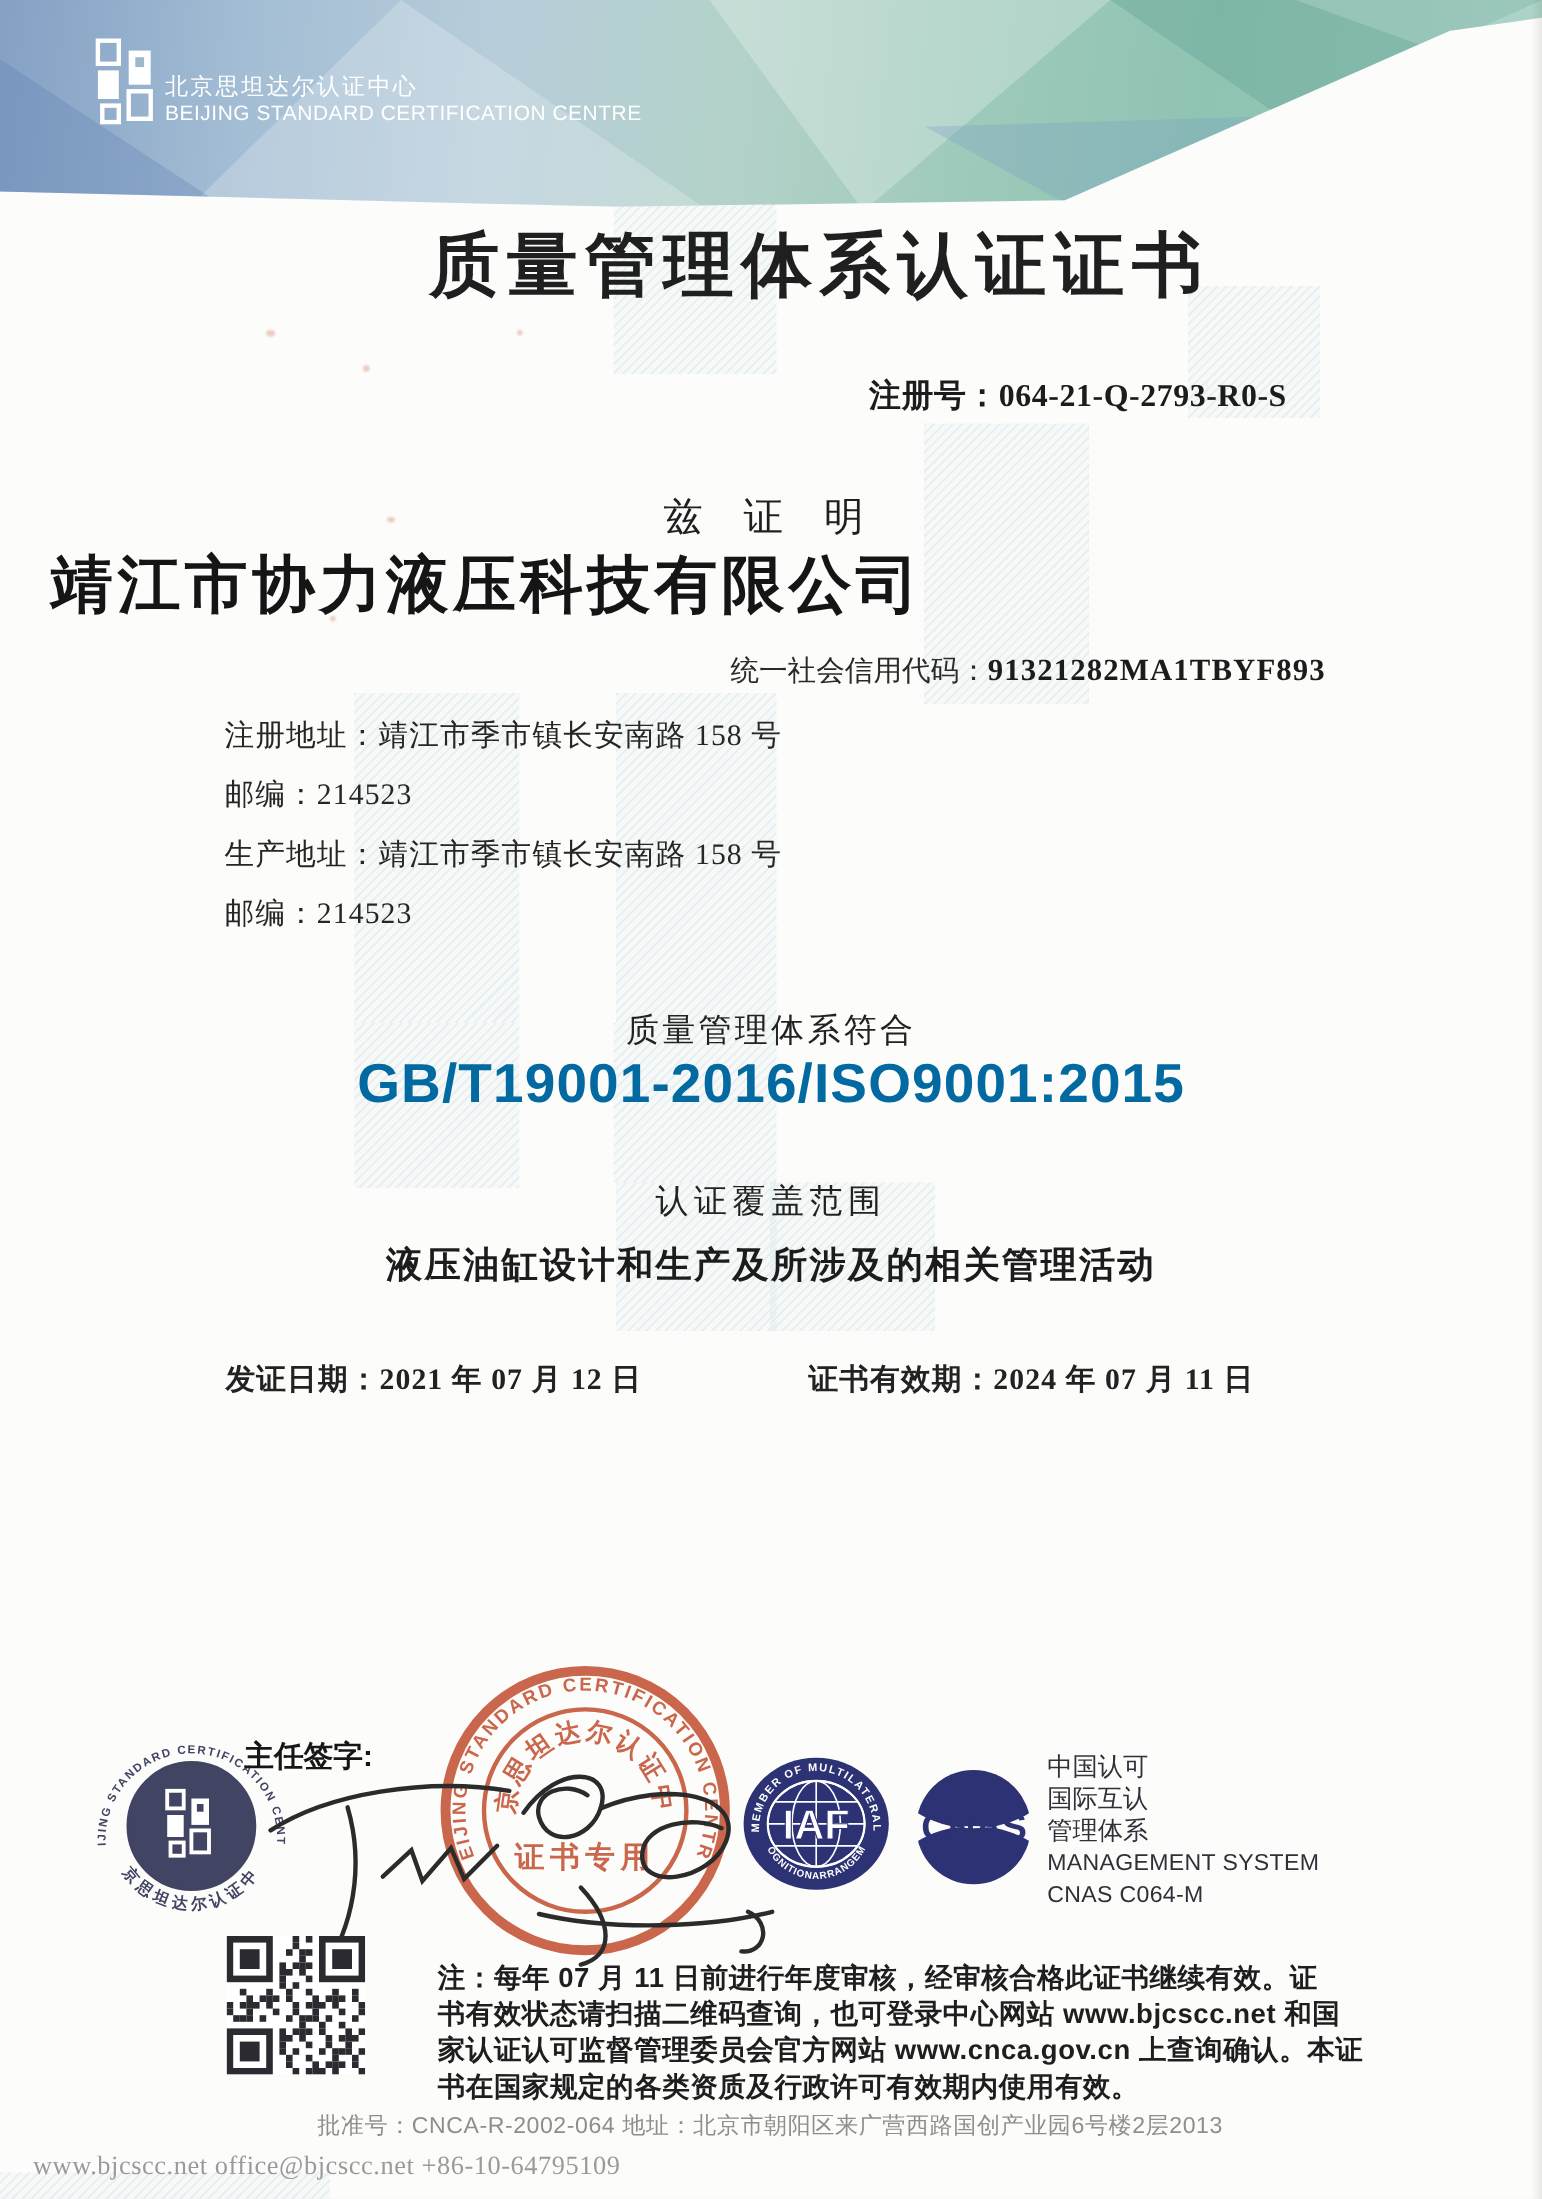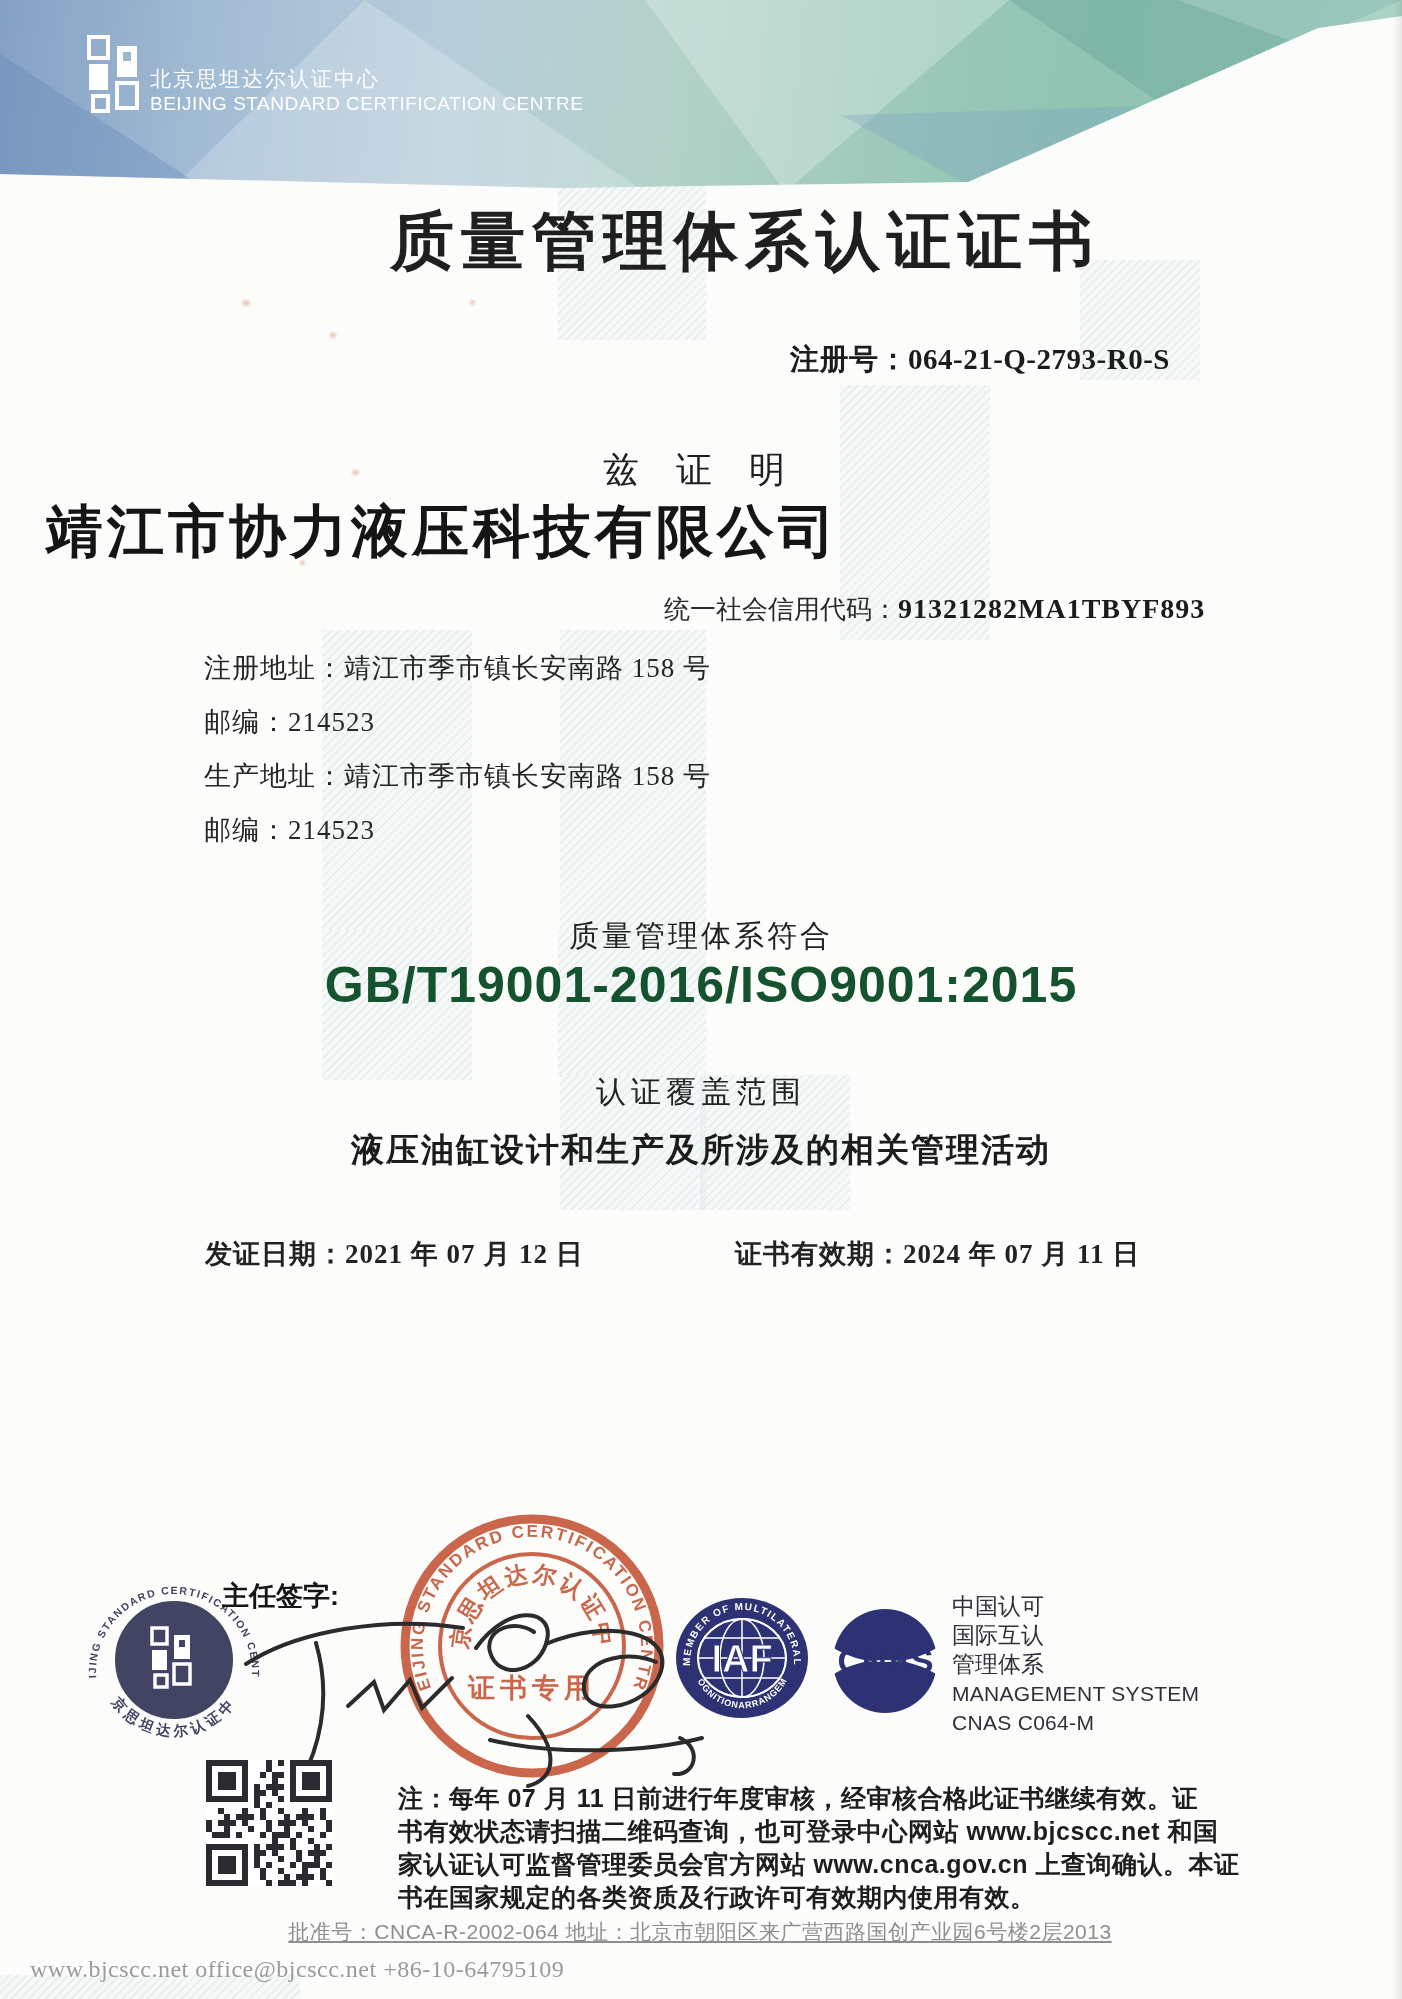--- a/index.html
+++ b/index.html
@@ -29,33 +29,33 @@
   .title{left:0;top:198px;width:1402px;text-align:center;font-size:64px;font-weight:700;letter-spacing:7px;color:#1f1f1f;padding-left:44px;}
   .regno{left:790px;top:340px;font-size:29px;font-weight:700;color:#1c1c1c;letter-spacing:.5px;}
   .certify{left:0;top:446px;width:1402px;text-align:center;font-size:36px;letter-spacing:14px;color:#1f1f1f;}
   .company{left:0;top:494px;width:1402px;text-align:left;font-size:57px;font-weight:700;letter-spacing:4px;color:#151515;padding-left:46px;}
   .credit{left:664px;top:592px;font-size:26px;color:#2a2a2a;}
   .credit b{font-size:28px;letter-spacing:1px;font-weight:700;color:#1c1c1c;}
   .addr{font-size:27px;color:#262626;letter-spacing:1px;}
   .l1{left:204px;top:650px;}.l2{left:204px;top:704px;}.l3{left:204px;top:758px;}.l4{left:204px;top:812px;}
   .sysline{left:0;top:916px;width:1402px;text-align:center;font-size:30px;letter-spacing:3px;color:#222;}
   .standard{left:0;top:956px;width:1402px;text-align:center;font-family:"Liberation Sans","DejaVu Sans",sans-serif;
-            font-size:50px;font-weight:800;letter-spacing:1px;color:#14532d;}
+            font-size:50px;font-weight:800;letter-spacing:1px;color:#0369a1;}
   .scopetitle{left:0;top:1072px;width:1402px;text-align:center;font-size:30px;letter-spacing:5px;color:#222;}
   .scope{left:0;top:1128px;width:1402px;text-align:center;font-size:33px;font-weight:700;letter-spacing:2px;color:#1c1c1c;}
   .dates{font-size:27px;font-weight:600;color:#222;letter-spacing:1px;}
   .d1{left:205px;top:1236px;}.d2{left:735px;top:1236px;}
   
   .signlabel{left:222px;top:1578px;font-family:"Liberation Sans",sans-serif;font-size:27px;font-weight:700;color:#161616;}
   .cnas-lines{left:952px;top:1592px;font-family:"Liberation Sans",sans-serif;font-size:23px;line-height:29px;color:#30303a;}
   .cnas-lines .en{font-size:21px;letter-spacing:.3px;}
   .note{left:398px;top:1782px;width:870px;font-family:"Liberation Sans",sans-serif;
         font-size:25px;font-weight:600;line-height:33px;color:#1e1e1e;letter-spacing:.5px;}
   .foot1{left:30px;top:1918px;width:1340px;text-align:center;font-family:"Liberation Sans",sans-serif;
-         font-size:21px;color:#8e8e8e;letter-spacing:.5px;text-decoration:underline;}
+         font-size:21px;color:#8e8e8e;letter-spacing:.5px;}
   .foot2{left:30px;top:1956px;width:1340px;text-align:left;font-family:Liberation Serif, serif;
          font-size:24px;color:#9a9a9a;letter-spacing:.5px;}
   .edge-shadow{position:absolute;right:0;top:0;width:10px;height:100%;background:linear-gradient(to left,rgba(0,0,0,.08),rgba(0,0,0,0));}
   .stamp-wrap{left:398px;top:1512px;opacity:.92;}
   .sig-wrap{left:228px;top:1588px;}
   svg text{font-family:"Liberation Sans",sans-serif;}
 </style>
 </head>
 <body>
 

